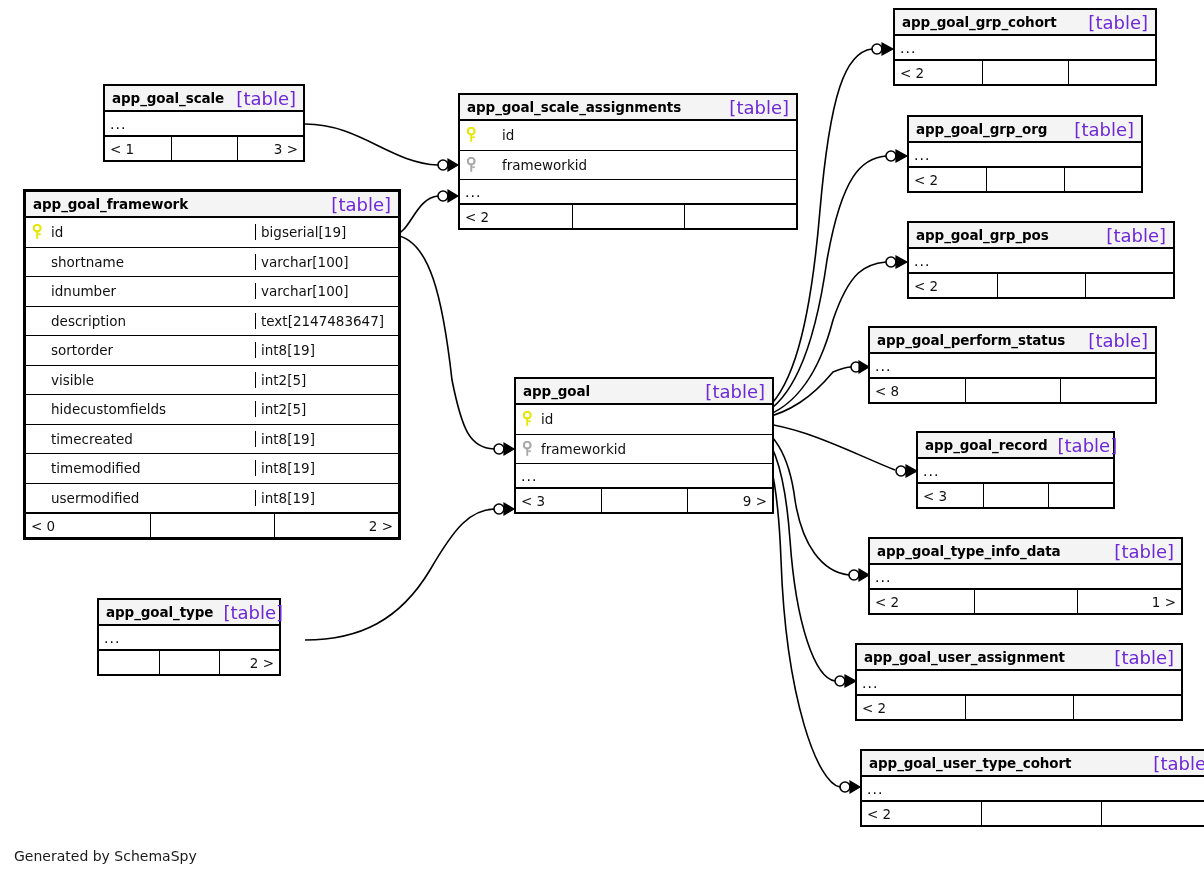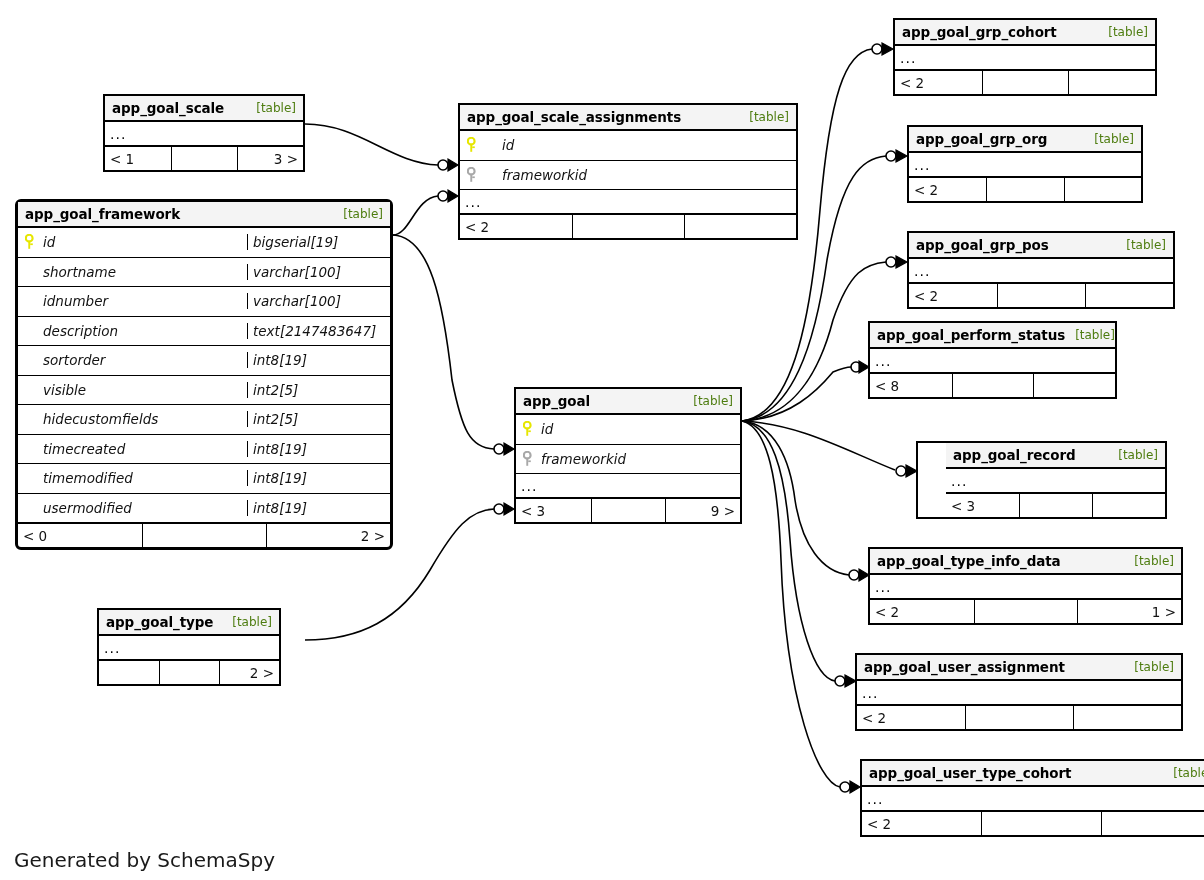--- a/index.html
+++ b/index.html
@@ -48,21 +48,20 @@
   }
 
   
   .tbl {
     position: absolute;
     box-sizing: border-box;
     background: #ffffff;
     border: 2px solid #000000;
     font-size: 13.5px;
     color: #111111;
-    margin-top: 10px;
   }
   .tbl.thick { border-width: 3px; }
 
   .tbl-head {
     box-sizing: border-box;
     background: #f4f4f4;
     border-bottom: 2px solid #000000;
     height: 26px;
     display: flex;
     align-items: center;
@@ -70,34 +69,33 @@
     white-space: nowrap;
   }
   .tbl-name {
     font-weight: bold;
     font-size: 13.5px;
     letter-spacing: -0.1px;
     color: #000000;
   }
   .tbl-kind {
     margin-left: auto;
-    font-size: 12px;
-    color: #4d7c0f;
+    font-size: 18px;
+    color: #6d28d9;
     padding-left: 10px;
   }
 
   .row {
     box-sizing: border-box;
     height: 29.5px;
     display: flex;
     align-items: center;
     border-bottom: 1.5px solid #000000;
     background: #ffffff;
     white-space: nowrap;
-    font-style: italic;
   }
   .row:last-child { border-bottom: none; }
 
   .cell-name {
     box-sizing: border-box;
     display: flex;
     align-items: center;
     flex: 1 1 auto;
     overflow: hidden;
     padding-left: 5px;
@@ -159,21 +157,21 @@
     overflow: hidden;
   }
   .tbl-foot .fcell:first-child { border-left: none; }
   .tbl-foot .fcell.right { justify-content: flex-end; }
 
   
   #caption {
     position: absolute;
     left: 14px;
     top: 848px;
-    font-size: 20px;
+    font-size: 14px;
     color: #1a1a1a;
     white-space: nowrap;
   }
 </style>
 </head>
 <body>
 
 <div id="diagram">
 
   <svg id="edges" viewBox="0 0 1204 880">
@@ -283,21 +281,21 @@
       </span>
     </div>
     <div class="row-ellipsis">...</div>
     <div class="tbl-foot">
       <div class="fcell">&lt; 2</div>
       <div class="fcell"></div>
       <div class="fcell right"></div>
     </div>
   </div>
 
-  <div class="tbl thick" style="left:15px; top:189px; width:378px;border-radius:6px;">
+  <div class="tbl thick" style="left:23px; top:189px; width:378px;">
     <div class="tbl-head">
       <span class="tbl-name">app_goal_framework</span>
       <span class="tbl-kind">[table]</span>
     </div>
 
     <div class="row">
       <span class="cell-name">
         <span class="keyicon">
           <svg width="13" height="16" viewBox="0 0 13 16">
               <circle cx="4.2" cy="4.2" r="3.4" fill="none" stroke="#e6e600" stroke-width="2.1"></circle>
@@ -404,21 +402,21 @@
       <span class="tbl-kind">[table]</span>
     </div>
     <div class="row-ellipsis">...</div>
     <div class="tbl-foot">
       <div class="fcell"></div>
       <div class="fcell"></div>
       <div class="fcell right">2 &gt;</div>
     </div>
   </div>
 
-  <div class="tbl" style="left:514px; top:377px; width:228px;">
+  <div class="tbl" style="left:514px; top:377px; width:260px;">
     <div class="tbl-head">
       <span class="tbl-name">app_goal</span>
       <span class="tbl-kind">[table]</span>
     </div>
     <div class="row">
       <span class="cell-name">
         <span class="keyicon">
           <svg width="13" height="16" viewBox="0 0 13 16">
               <circle cx="4.2" cy="4.2" r="3.4" fill="none" stroke="#e6e600" stroke-width="2.1"></circle>
               <rect x="3.3" y="6.6" width="1.9" height="8.2" fill="#e6e600"></rect>
@@ -480,34 +478,34 @@
       <span class="tbl-kind">[table]</span>
     </div>
     <div class="row-ellipsis">...</div>
     <div class="tbl-foot">
       <div class="fcell">&lt; 2</div>
       <div class="fcell"></div>
       <div class="fcell right"></div>
     </div>
   </div>
 
-  <div class="tbl stub" style="left:868px; top:311px; width:249px;">
+  <div class="tbl stub" style="left:868px; top:326px; width:289px;">
     <div class="tbl-head">
       <span class="tbl-name">app_goal_perform_status</span>
       <span class="tbl-kind">[table]</span>
     </div>
     <div class="row-ellipsis">...</div>
     <div class="tbl-foot">
       <div class="fcell">&lt; 8</div>
       <div class="fcell"></div>
       <div class="fcell right"></div>
     </div>
   </div>
 
-  <div class="tbl stub" style="left:916px; top:431px; width:251px;padding-left:28px;">
+  <div class="tbl stub" style="left:916px; top:431px; width:199px;">
     <div class="tbl-head">
       <span class="tbl-name">app_goal_record</span>
       <span class="tbl-kind">[table]</span>
     </div>
     <div class="row-ellipsis">...</div>
     <div class="tbl-foot">
       <div class="fcell">&lt; 3</div>
       <div class="fcell"></div>
       <div class="fcell right"></div>
     </div>

